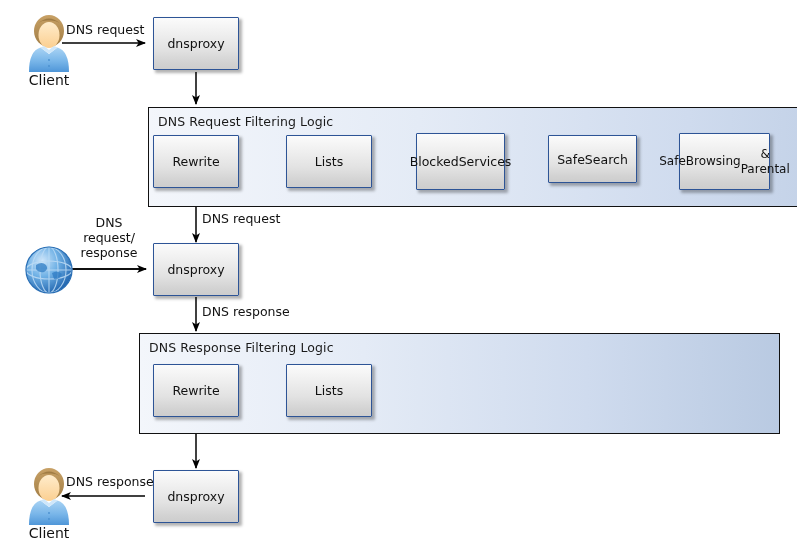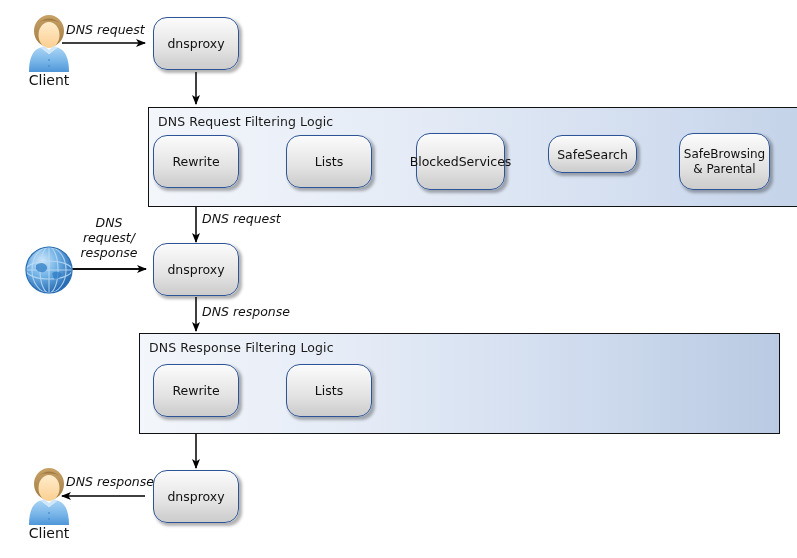--- a/index.html
+++ b/index.html
@@ -32,41 +32,40 @@
     font-size: 12.5px;
     color: #1a1a1a;
     white-space: nowrap;
     letter-spacing: 0.1px;
   }
 
   
   .node {
     box-sizing: border-box;
     border: 1.6px solid #2d5496;
-    border-radius: 14px;
+    border-radius: 1px;
     background: linear-gradient(to bottom, #fbfbfb 0%, #f0f0f0 28%, #e2e2e2 62%, #d2d2d2 88%, #cdcdcd 100%);
     box-shadow: 2.5px 2.5px 3px rgba(0,0,0,0.30);
     display: flex;
     align-items: center;
     justify-content: center;
     text-align: center;
     font-size: 12.5px;
     color: #111111;
     line-height: 1.2;
   }
   .node span { display: block; }
 
   
   .edge-label {
     position: absolute;
     font-size: 12.5px;
     color: #111111;
     white-space: nowrap;
     line-height: 1.18;
-    font-style: italic;
   }
   .edge-label.multi { white-space: normal; text-align: center; }
 
   
   .caption {
     position: absolute;
     font-size: 14px;
     color: #111111;
     text-align: center;
     line-height: 1.18;
@@ -197,25 +196,25 @@
 
   <div class="node abs" style="left:286px; top:135px; width:86px; height:53px;">
     <span>Lists</span>
   </div>
 
   <div class="node abs" style="left:416px; top:133px; width:89px; height:57px; ">
     <span>Blocked</span>
     <span>Services</span>
   </div>
 
-  <div class="node abs" style="left:548px; top:135px; width:89px; height:38px;">
+  <div class="node abs" style="left:548px; top:135px; width:89px; height:48px;">
     <span>SafeSearch</span>
   </div>
 
-  <div class="node abs" style="left:679px; top:133px; width:91px; height:57px; flex-direction:column; font-size:12px;">
+  <div class="node abs" style="left:679px; top:133px; width:91px; height:57px; flex-direction:row; font-size:12px;">
     <span>SafeBrowsing</span>
     <span>&amp; Parental</span>
   </div>
 
   <div class="panel abs" style="left:139px; top:333px; width:641px; height:101px;">
     <div class="panel-title">DNS Response Filtering Logic</div>
   </div>
 
   <div class="node abs" style="left:153px; top:364px; width:86px; height:53px;">
     <span>Rewrite</span>

